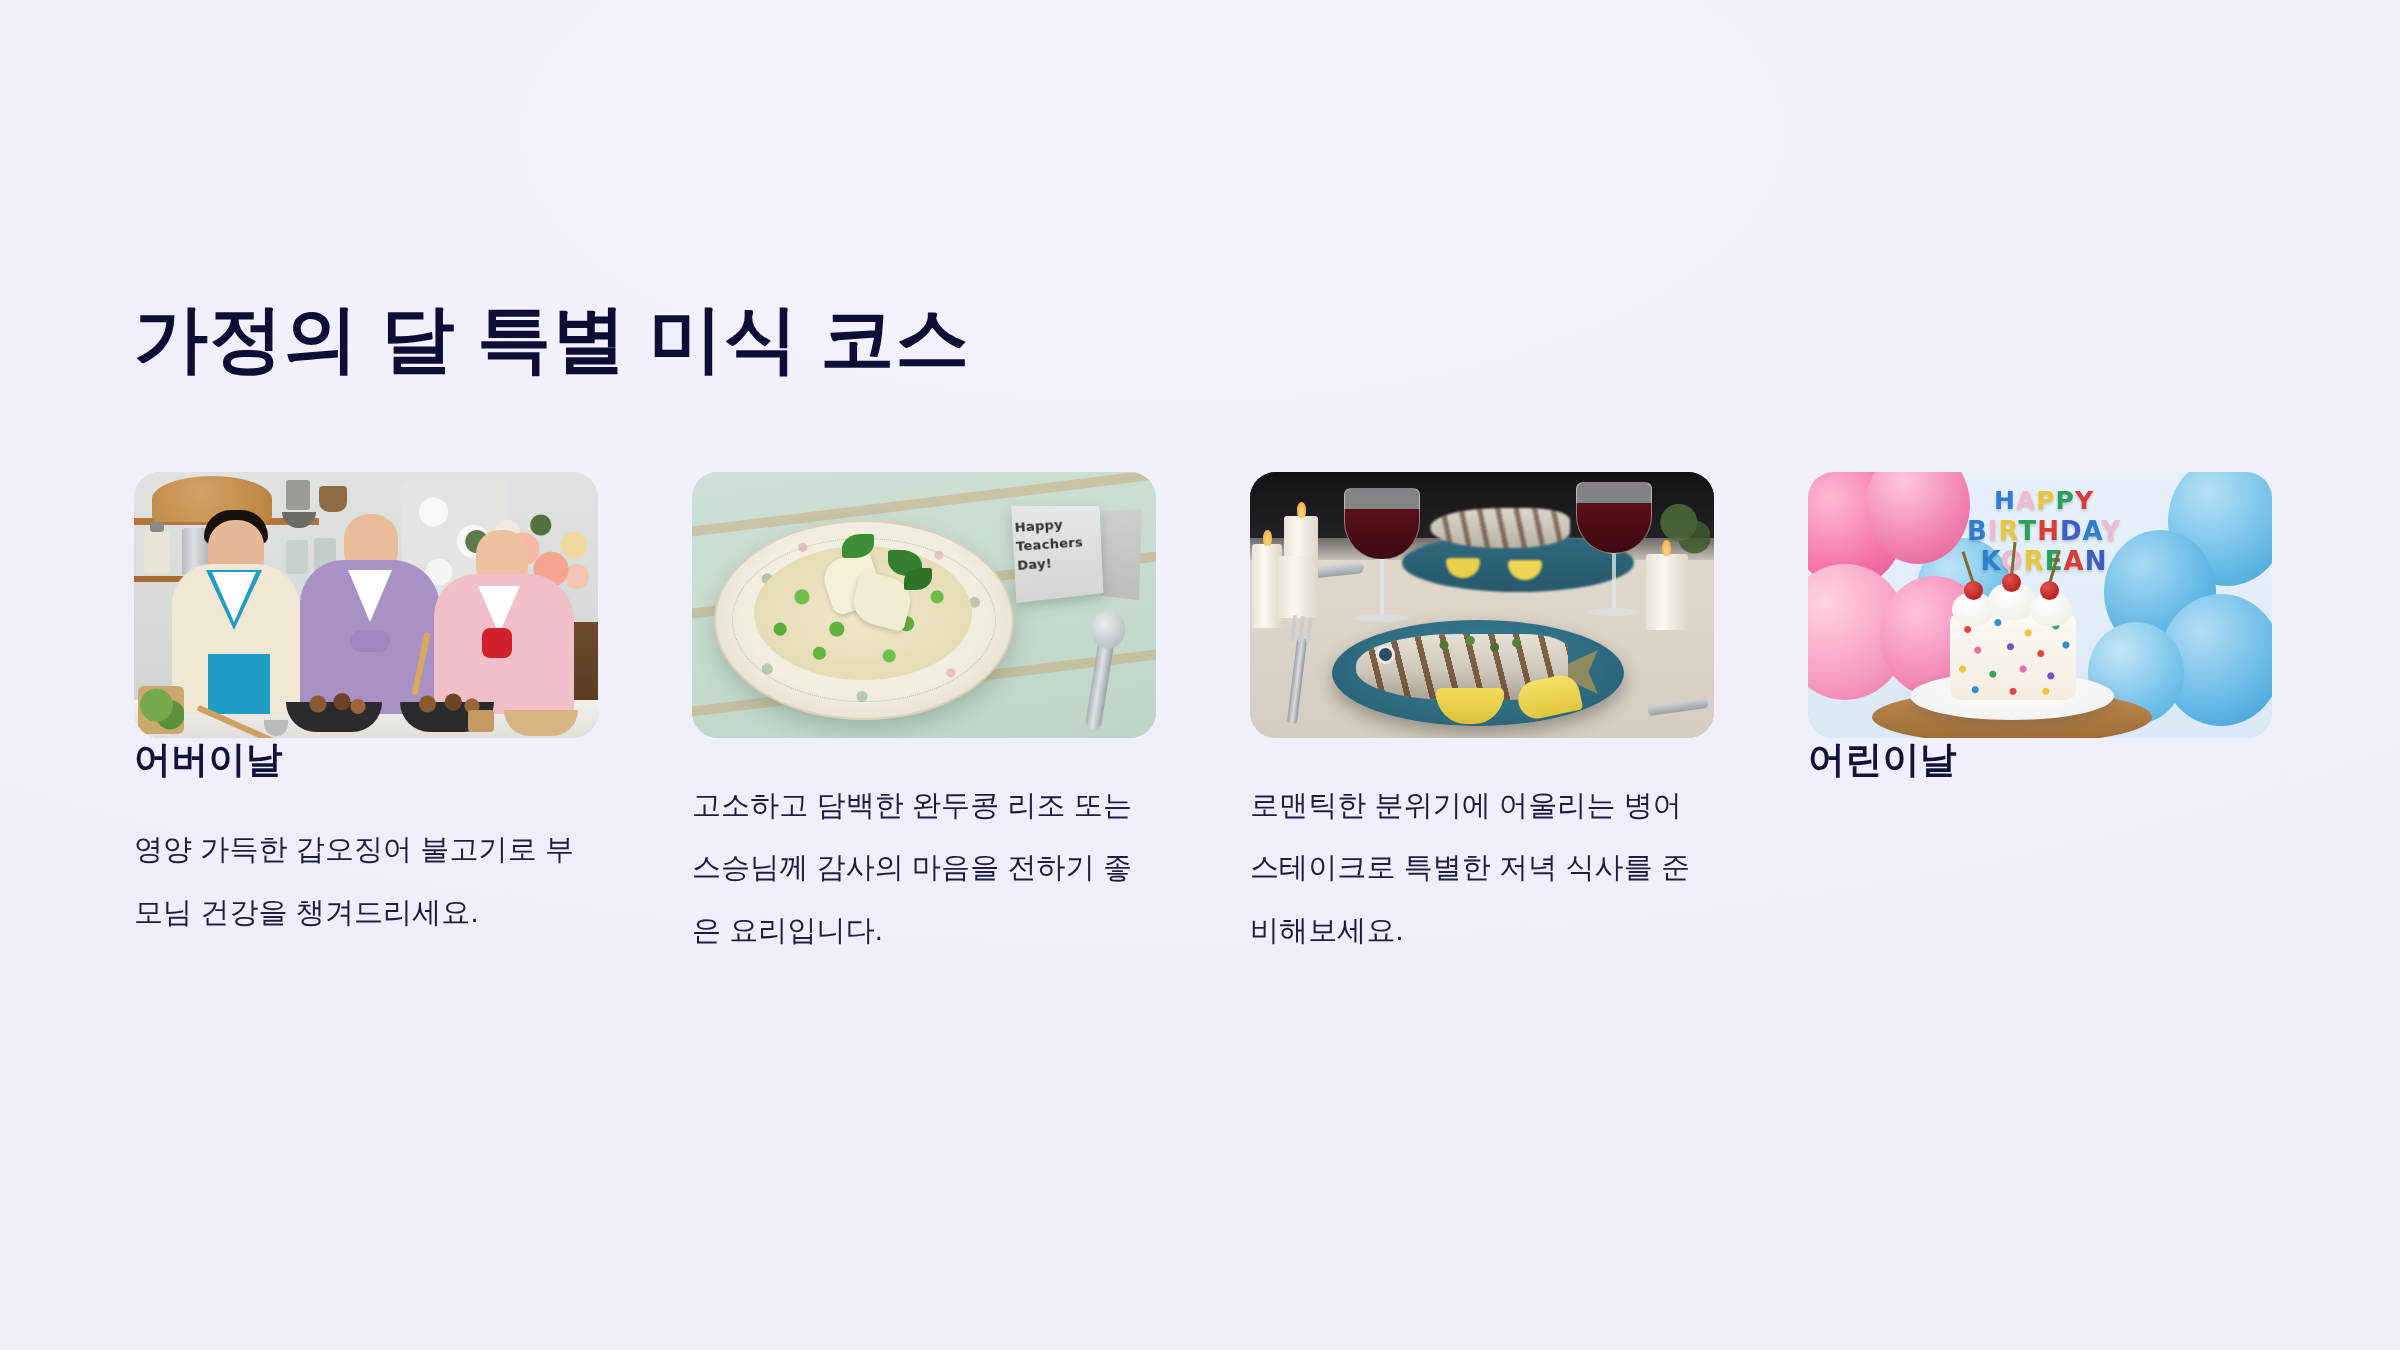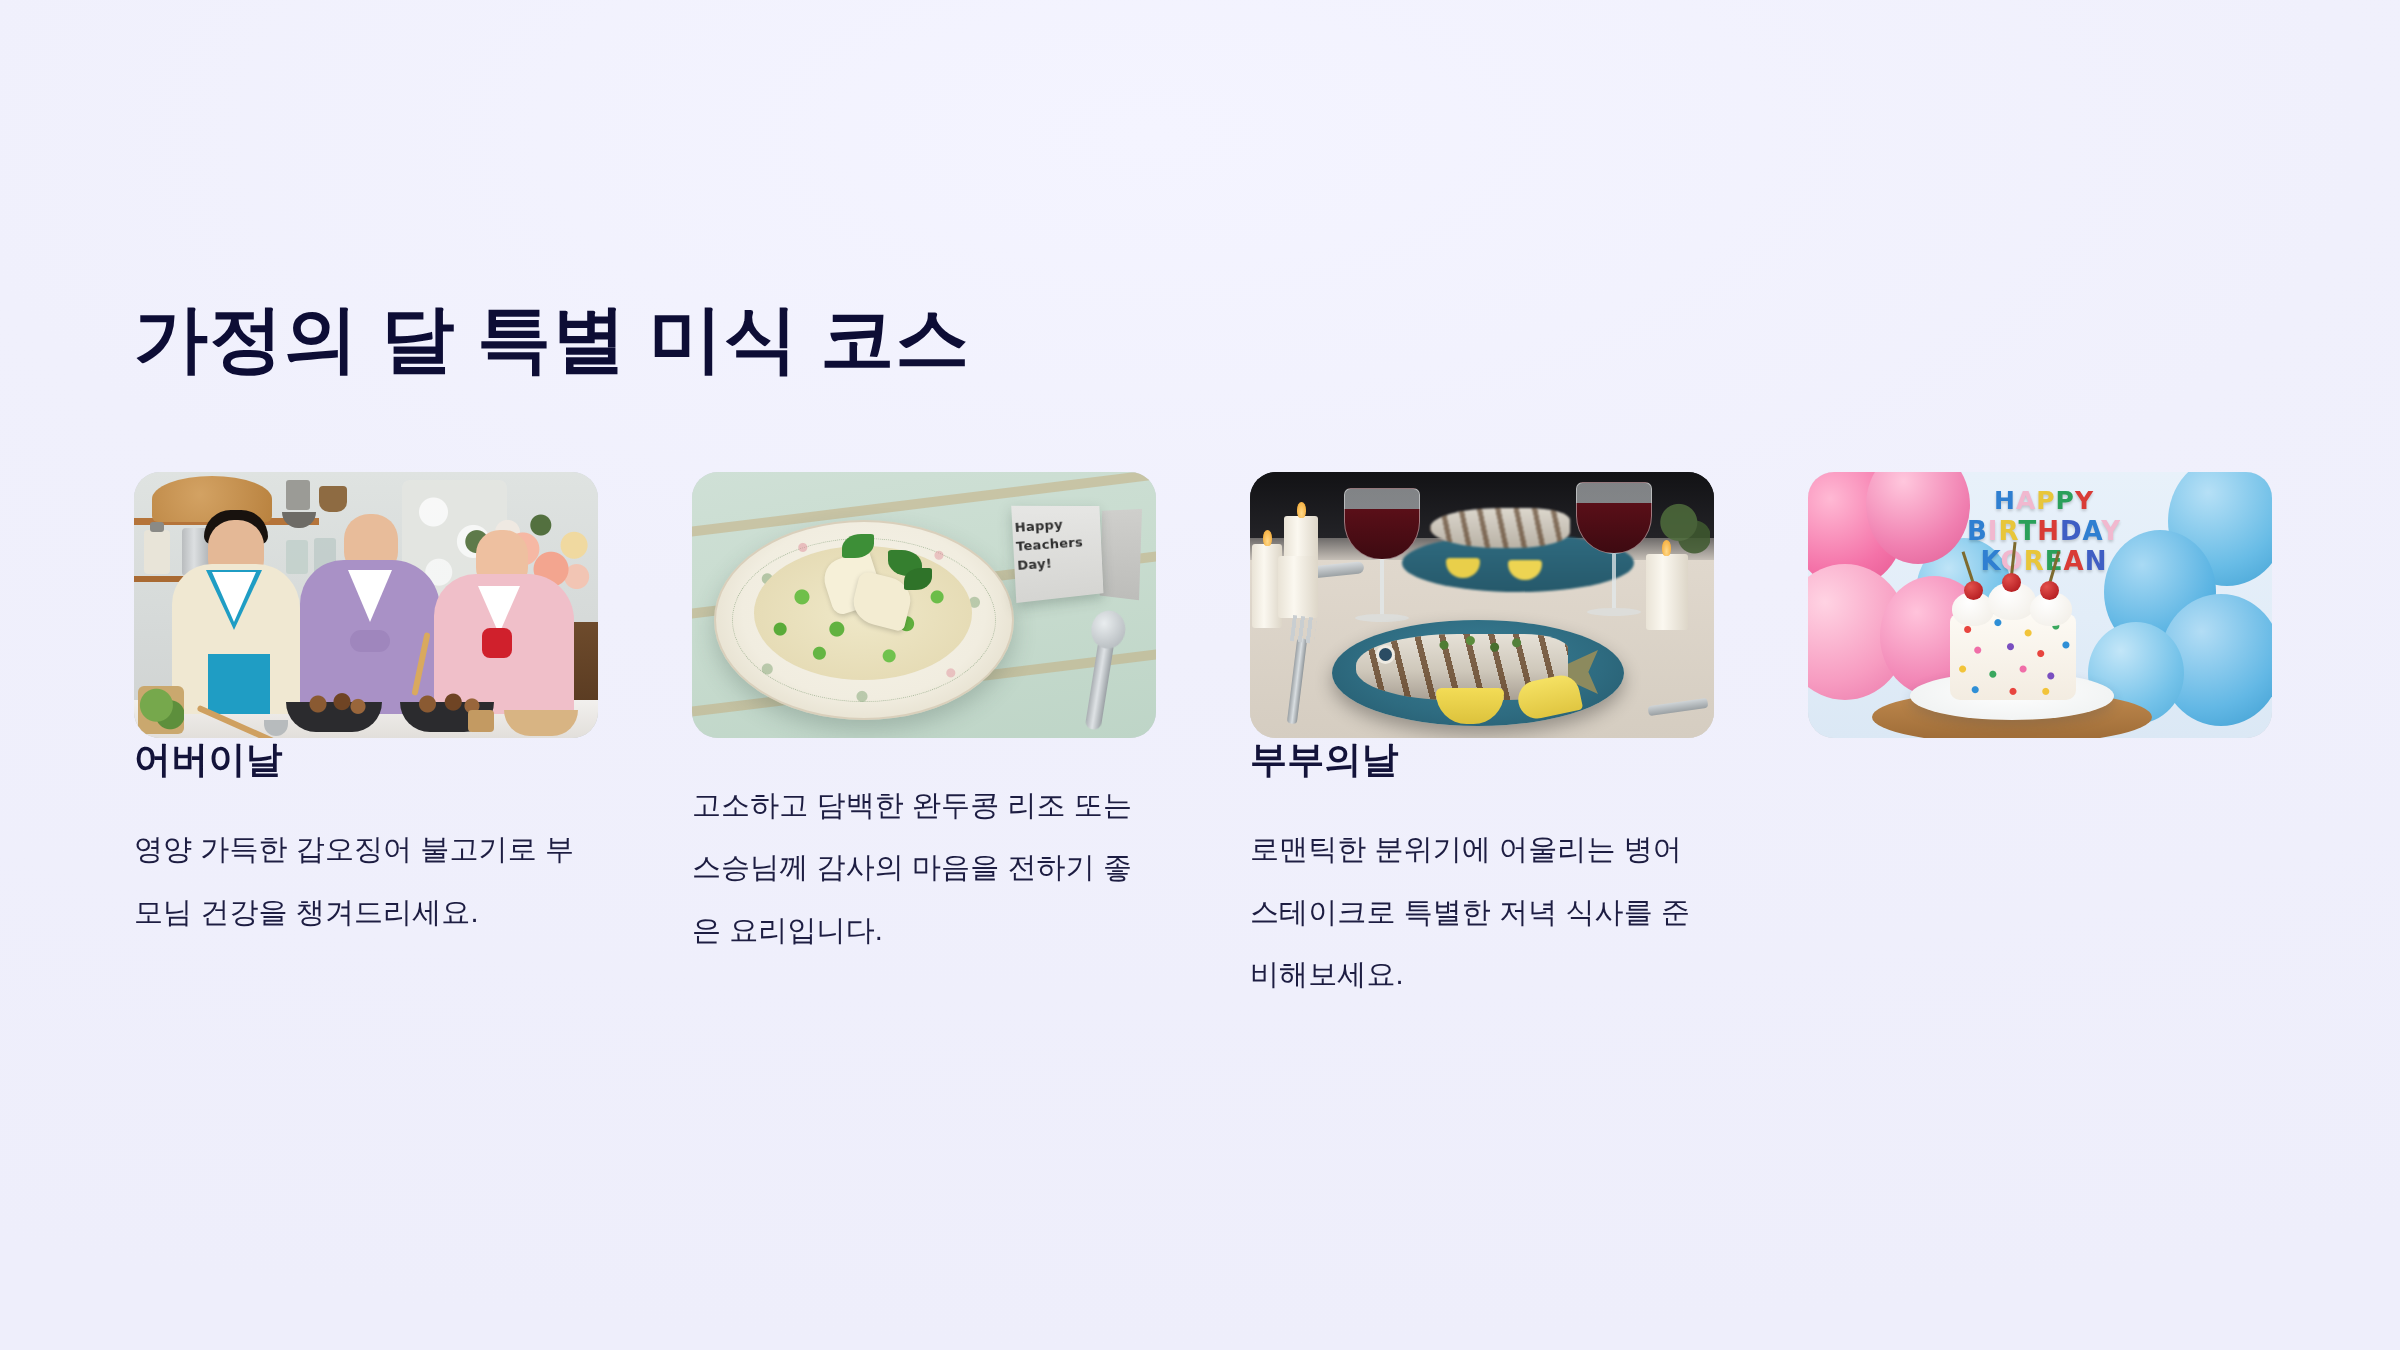--- a/index.html
+++ b/index.html
@@ -543,21 +543,20 @@
           <div class="tail"></div>
           <div class="fish"></div>
           <div class="eye"></div>
           <div class="herbs"></div>
           <div class="lemon1"></div>
             <div class="lemon2"></div>
           <div class="fork"></div>
             <div class="knife"></div>
         </div>
       </div>
-      <div class="card-title">부부의날</div>
       <div class="card-desc">로맨틱한 분위기에 어울리는 병어 스테이크로 특별한 저녁 식사를 준비해보세요.</div>
     </div>
 
     <div class="card">
       <div class="card-media">
         <div class="scene s4">
           <div class="balloon bb2"></div>
             <div class="balloon bb3"></div>
           <div class="balloon bb4"></div>
             <div class="balloon bb5"></div>
@@ -578,16 +577,17 @@
             <div class="cream cr2"></div>
             <div class="cream cr3"></div>
           <div class="stem4 st1"></div>
             <div class="stem4 st2"></div>
             <div class="stem4 st3"></div>
           <div class="cherry ch1"></div>
             <div class="cherry ch2"></div>
             <div class="cherry ch3"></div>
         </div>
       </div>
+      <div class="card-title">어린이날</div>
     </div>
 
   </div>
 </div>
 
 </body></html>

